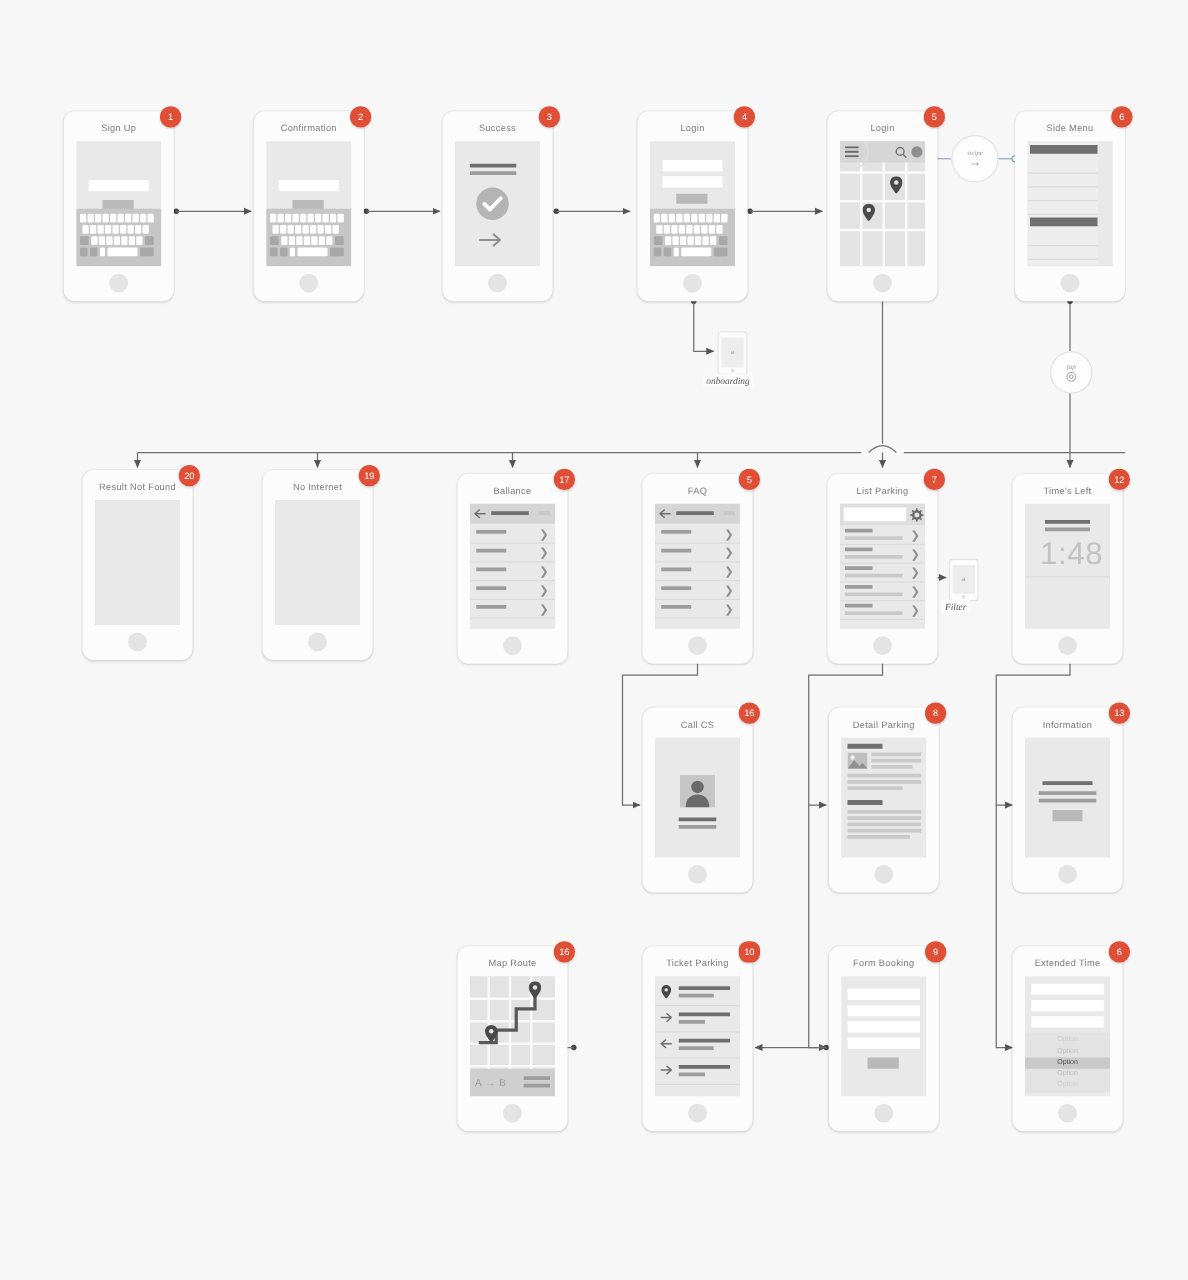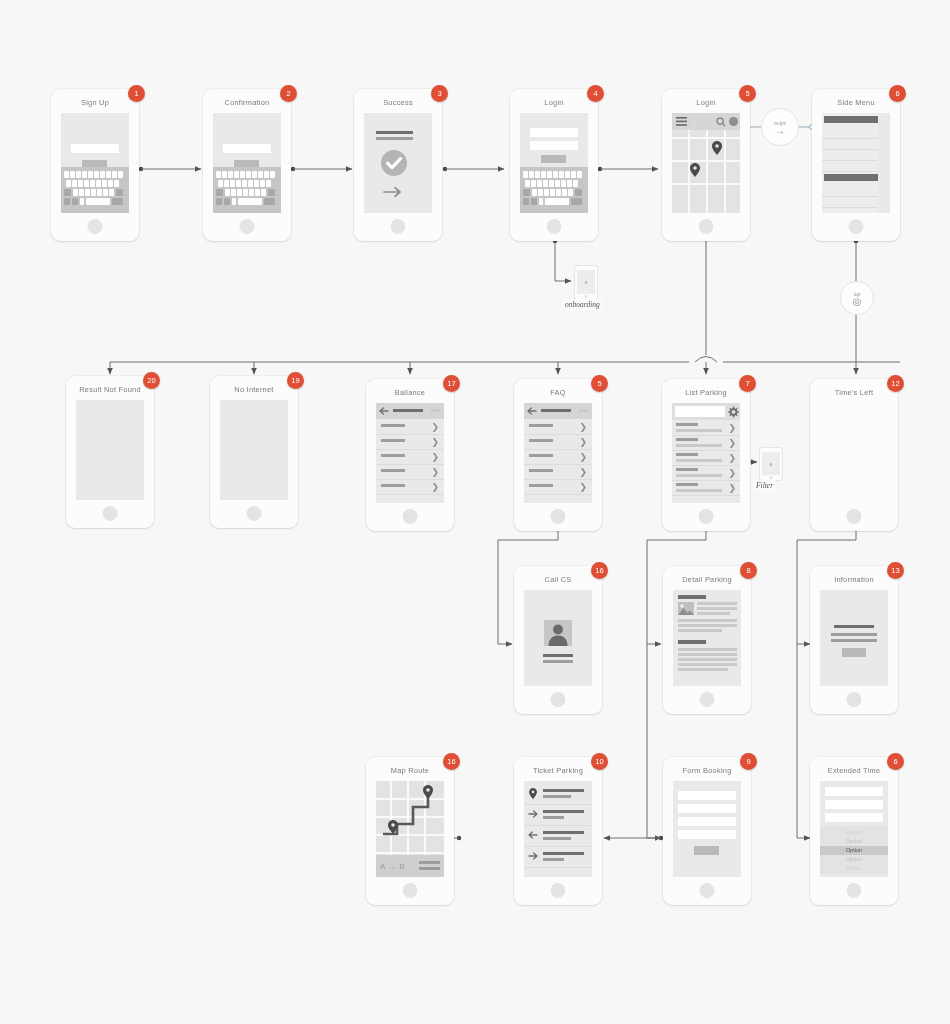--- a/index.html
+++ b/index.html
@@ -522,20 +522,26 @@
 
   <div class="mini" style="left:759px;top:447px;width:22px;height:32px;">
     <div class="mscr">a</div>
     <div class="mhome"></div>
   </div>
   <div class="caption" style="left:753px;top:480px;">Filter</div>
 
   <div class="phone" style="left:810px;top:379px;width:88px;height:152px;">
     <div class="title">Time's Left</div>
     <div class="badge" style="right:-6px;top:-4px;">12</div>
+    <div class="screen">
+      <div class="bar dark" style="left:16px;top:13px;width:36px;height:3px;"></div>
+      <div class="bar" style="left:16px;top:19px;width:36px;height:3px;"></div>
+      <div class="bigtime" style="left:12px;top:26px;">1:48</div>
+      <div style="position:absolute;left:0;right:0;top:58px;height:1px;background:#dcdcdc;"></div>
+    </div>
     <div class="home-btn"></div>
   </div>
 
   <div class="phone" style="left:514px;top:566px;width:88px;height:148px;">
     <div class="title">Call CS</div>
     <div class="badge" style="right:-6px;top:-4px;">16</div>
     <div class="screen">
       <svg width="28" height="26" style="position:absolute;left:20px;top:30px;" viewBox="0 0 28 26">
         <rect x="0" y="0" width="28" height="26" fill="#c6c6c6"></rect>
         <circle cx="14" cy="9.5" r="5" fill="#6a6a6a"></circle>
@@ -612,21 +618,21 @@
       <div class="panel" style="left:0;right:0;bottom:0;height:22px;background:#cfcfcf;"></div>
       <div class="ab" style="left:4px;bottom:6px;">A → B</div>
       <div class="bar" style="left:43px;bottom:13px;width:21px;height:3px;"></div>
       <div class="bar" style="left:43px;bottom:7px;width:21px;height:3px;"></div>
     </div>
     <div class="home-btn"></div>
   </div>
 
   <div class="phone" style="left:514px;top:757px;width:88px;height:148px;">
     <div class="title">Ticket Parking</div>
-    <div class="badge" style="right:-6px;top:-4px;">10</div>
+    <div class="badge" style="right:-6px;top:-4px;border-radius:7px;">10</div>
     <div class="screen">
       <div class="row" style="top:2px;height:21px;">
         <svg width="8" height="11" style="position:absolute;left:5px;top:5px;" viewBox="0 0 10 14">
           <path d="M5,0 C7.8,0 10,2.2 10,5 C10,8.6 5,14 5,14 C5,14 0,8.6 0,5 C0,2.2 2.2,0 5,0 Z" fill="#4a4a4a"></path>
           <circle cx="5" cy="5" r="1.7" fill="#eaeaea"></circle>
         </svg>
         <div class="bar dark" style="left:19px;top:6px;width:41px;height:3px;"></div>
         <div class="bar" style="left:19px;top:12px;width:28px;height:2.6px;"></div>
       </div>
       <div class="row" style="top:23px;height:21px;">

